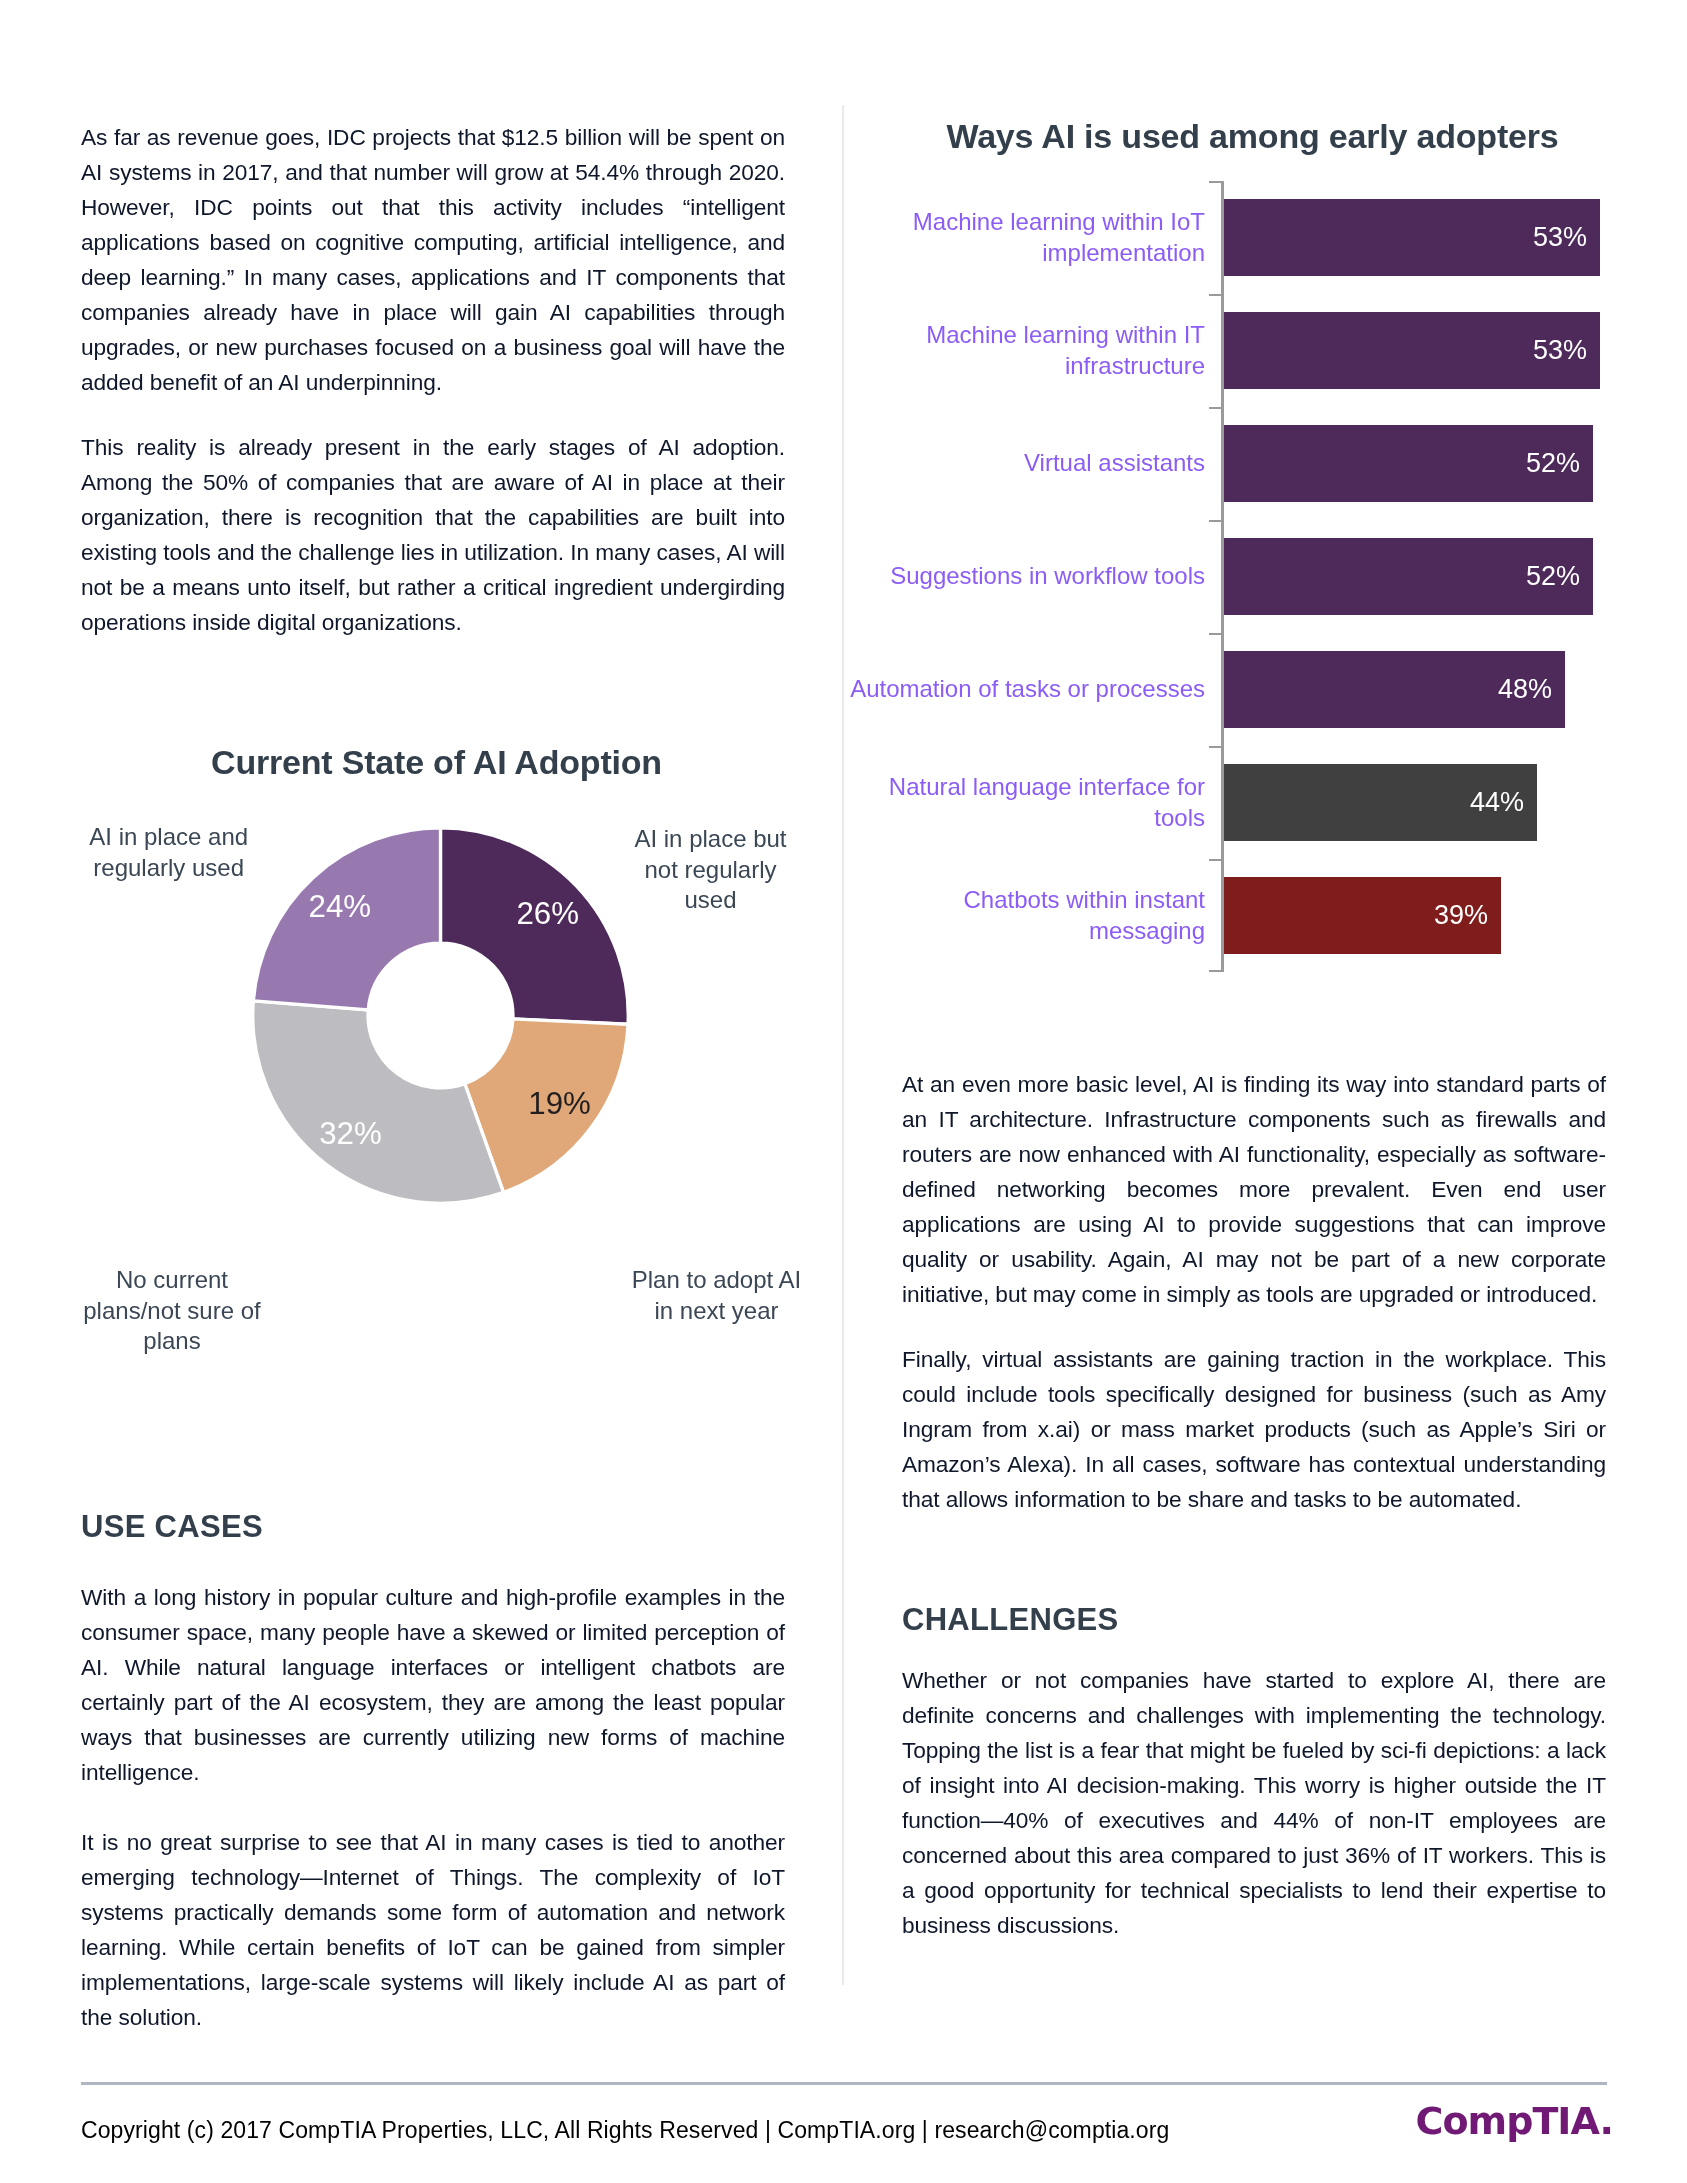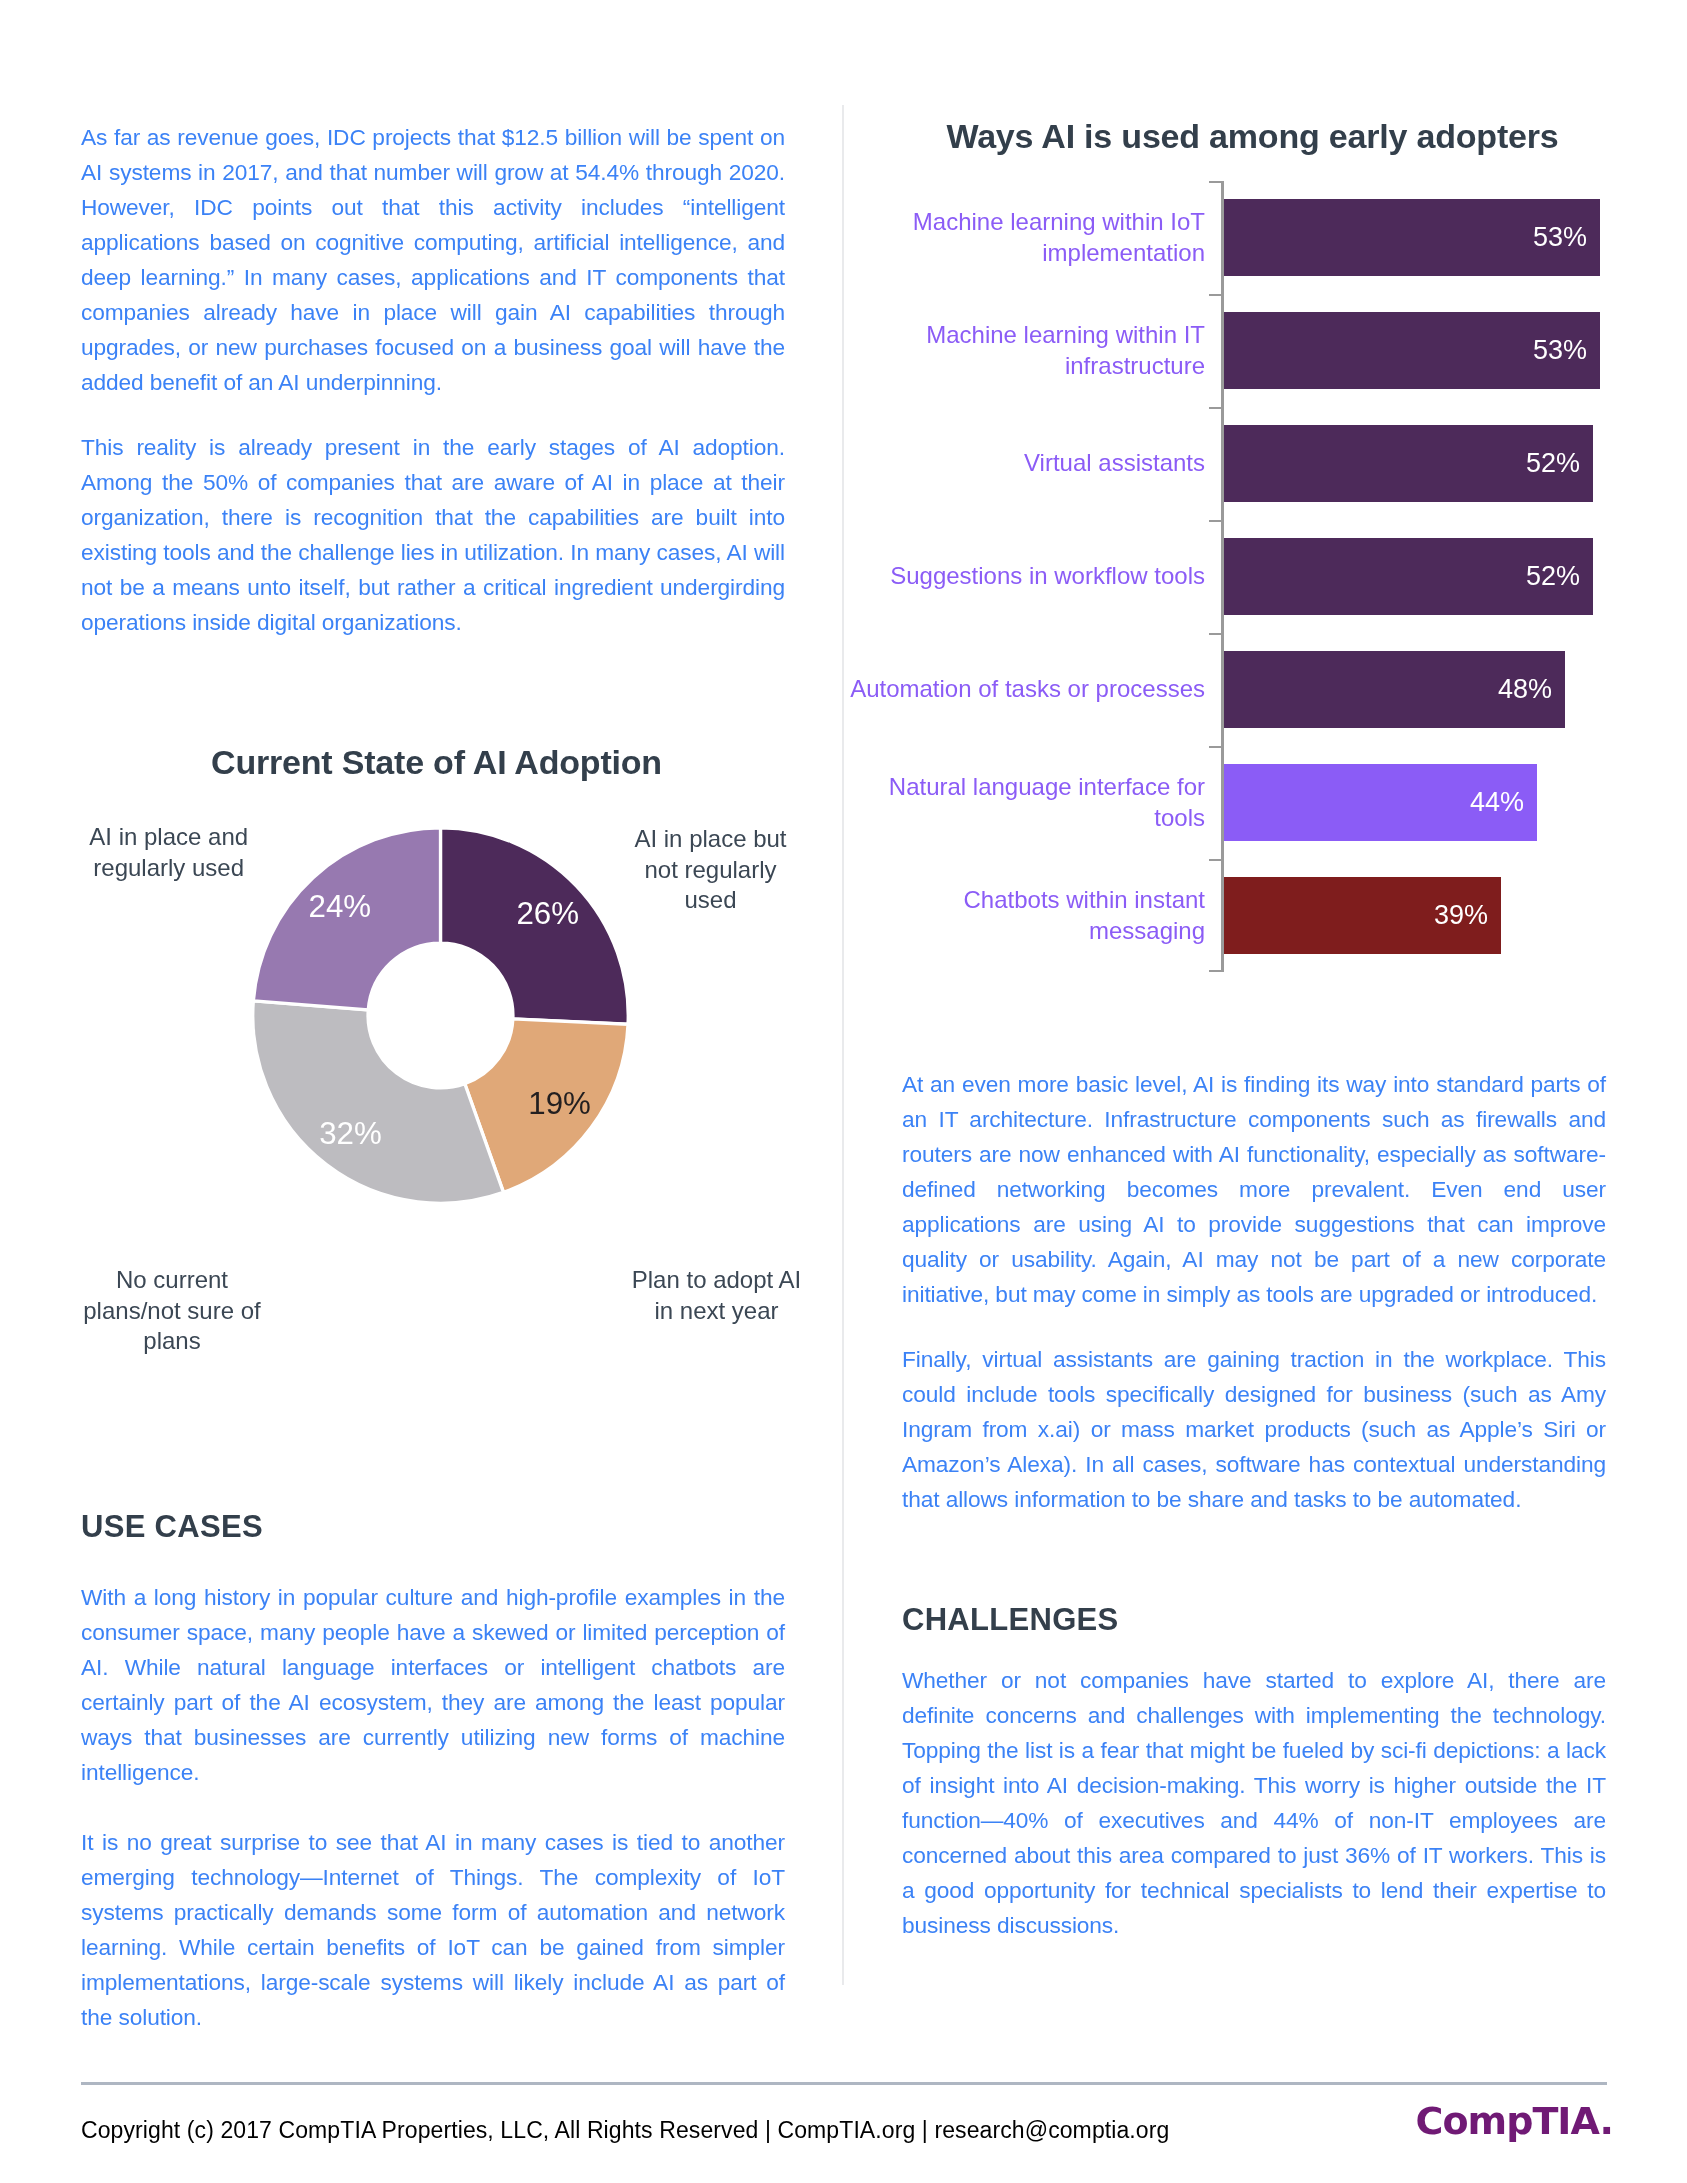--- a/index.html
+++ b/index.html
@@ -29,21 +29,21 @@
     width: 1.6px;
     height: 1880px;
     background: #e9eaec;
   }
 
   
   .para {
     font-size: 22.7px;
     line-height: 35px;
     text-align: justify;
-    color: #3b82f6;
+    color: #0f172a;
     letter-spacing: -0.1px;
   }
   .section-head {
     font-size: 31px;
     font-weight: bold;
     letter-spacing: 0.3px;
     color: #333f4b;
   }
 
   
@@ -300,21 +300,21 @@
         <div class="tick" style="top: 339px;"></div>
         <div class="bar-row" style="top: 452px; height: 113px;">
           <div class="bar-cat" style="height: 113px;">Automation of tasks or processes</div>
           <div class="bar-fill" style="width: 341px; top: 18px; background: rgb(77, 42, 90);">
             <span class="bar-val">48%</span>
           </div>
         </div>
         <div class="tick" style="top: 452px;"></div>
         <div class="bar-row" style="top: 565px; height: 113px;">
           <div class="bar-cat" style="height: 113px;">Natural language interface for tools</div>
-          <div class="bar-fill" style="width: 313px; top: 18px; background: #8b5cf6;">
+          <div class="bar-fill" style="width: 313px; top: 18px; background: #404040;">
             <span class="bar-val">44%</span>
           </div>
         </div>
         <div class="tick" style="top: 565px;"></div>
         <div class="bar-row" style="top: 678px; height: 113px;">
           <div class="bar-cat" style="height: 113px;">Chatbots within instant messaging</div>
           <div class="bar-fill" style="width: 277px; top: 18px; background: #7f1d1d;">
             <span class="bar-val">39%</span>
           </div>
         </div>

